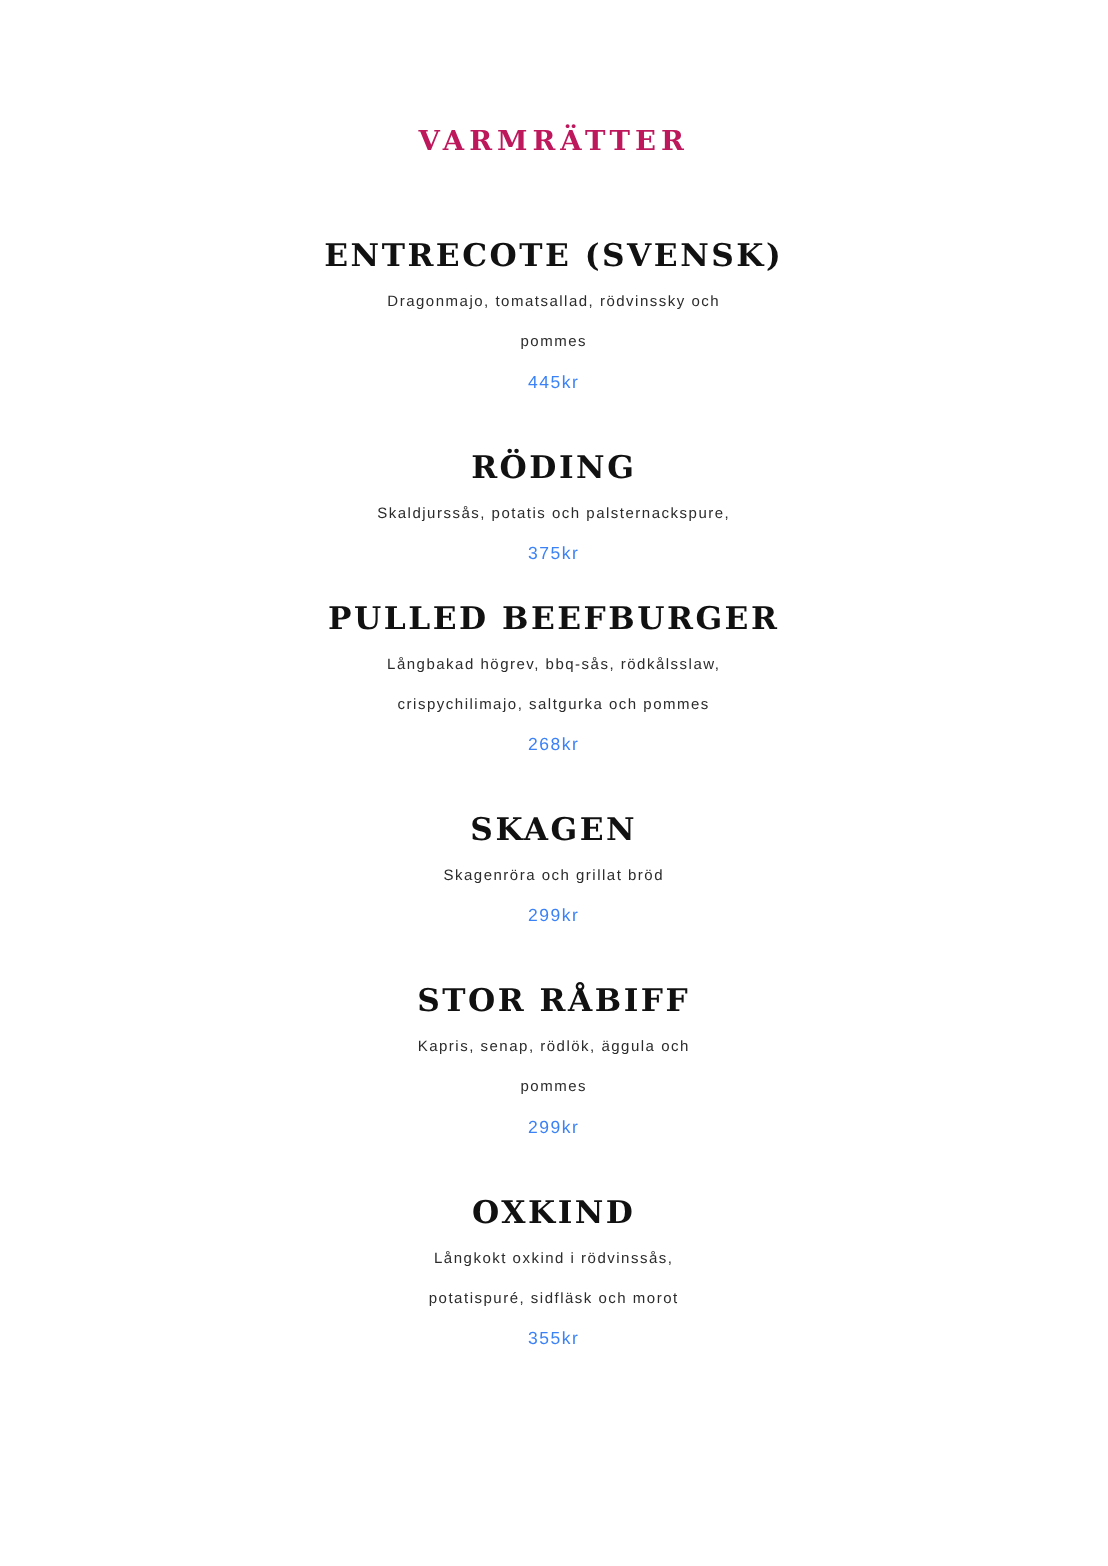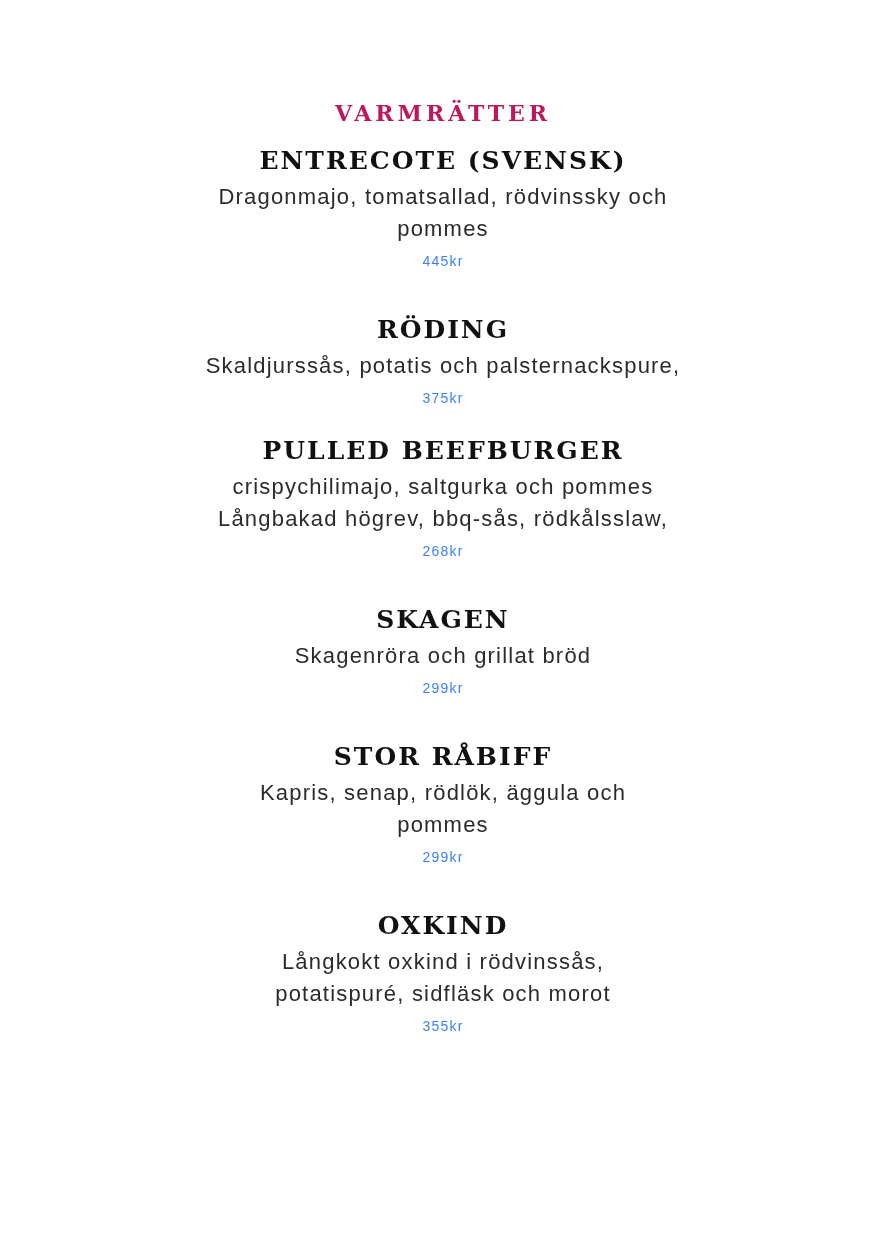--- a/index.html
+++ b/index.html
@@ -26,34 +26,34 @@
     color: #111111;
   }
   .page-subtitle {
     font-family: "DejaVu Serif", serif;
     font-weight: 700;
     font-size: 22px;
     letter-spacing: 4px;
     margin-top: 14px;
     color: #be185d;
   }
-  .menu-items { margin-top: 20px; }
+  .menu-items { margin-top: 64px; }
   .menu-item { margin-top: 38px; }
   .menu-item.first { margin-top: 0; }
   .menu-item.tight { margin-top: 22px; text-align: center; }
   .item-name {
     font-family: "DejaVu Serif", serif;
     font-weight: 700;
     font-size: 25px;
     letter-spacing: 2px;
     color: #111111;
     margin-bottom: 6px;
   }
   .item-desc-line {
-    font-size: 22px;
+    font-size: 12px;
     letter-spacing: 1.2px;
     line-height: 32px;
     color: #2b2b2b;
   }
   .item-price {
     font-size: 14px;
     letter-spacing: 1.2px;
     line-height: 32px;
     color: #3b82f6;
   }
@@ -75,22 +75,22 @@
     </div>
 
     <div class="menu-item">
       <div class="item-name">RÖDING</div>
       <div class="item-desc-line">Skaldjurssås, potatis och palsternackspure,</div>
       <div class="item-price">375kr</div>
     </div>
 
     <div class="menu-item tight">
       <div class="item-name">PULLED BEEFBURGER</div>
+      <div class="item-desc-line">Långbakad högrev, bbq-sås, rödkålsslaw,</div>
       <div class="item-desc-line">crispychilimajo, saltgurka och pommes</div>
-      <div class="item-desc-line">Långbakad högrev, bbq-sås, rödkålsslaw,</div>
       <div class="item-price">268kr</div>
     </div>
 
     <div class="menu-item">
       <div class="item-name">SKAGEN</div>
       <div class="item-desc-line">Skagenröra och grillat bröd</div>
       <div class="item-price">299kr</div>
     </div>
 
     <div class="menu-item">

